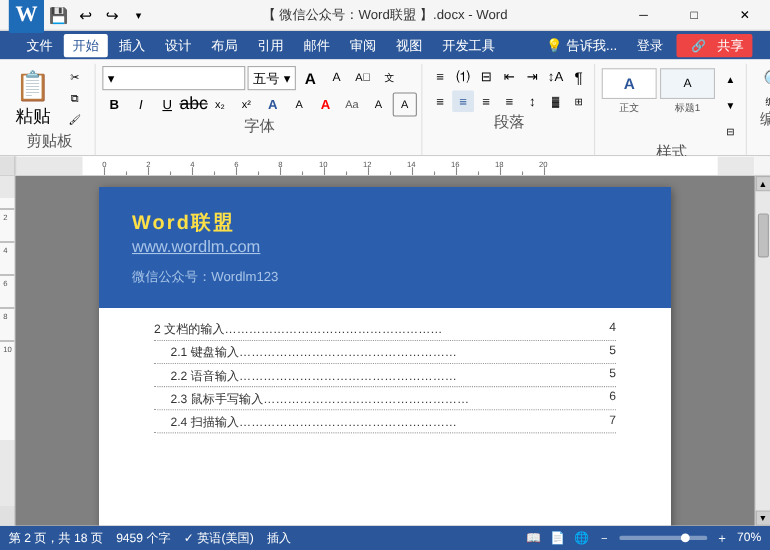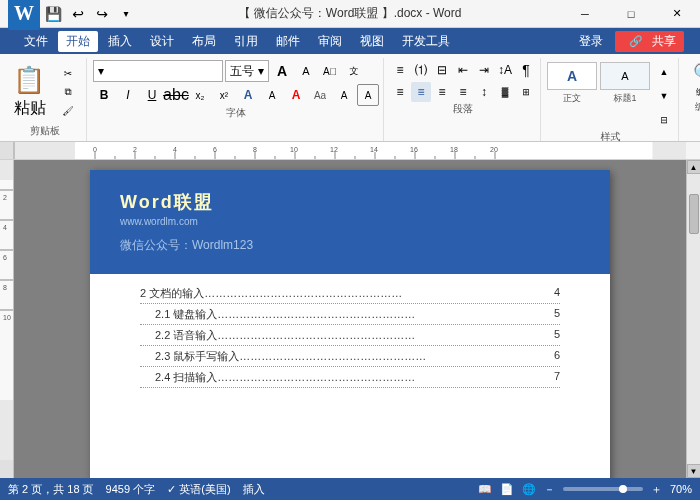--- a/index.html
+++ b/index.html
@@ -280,29 +280,30 @@
     }
 
     
     .doc-banner {
       background: #2b5fad;
       width: 100%;
       padding: 20px 30px;
       position: relative;
     }
     .banner-title {
-      color: #fef9c3;
+      color: #fde047;
       font-size: 18px;
       font-weight: bold;
       letter-spacing: 2px;
     }
     .banner-subtitle {
       color: #a8c4e8;
-      font-size: 10px;
+      font-size: 15px;
       margin-top: 2px;
+      text-decoration: underline;
     }
     .banner-main-text {
       color: white;
       font-size: 32px;
       font-weight: bold;
       text-align: center;
       padding: 30px 0;
       letter-spacing: 4px;
     }
     .banner-wechat {
@@ -380,21 +381,21 @@
     
     .icon-row { display: flex; align-items: center; gap: 1px; }
     .icon-btn {
       width: 20px; height: 20px;
       display: flex; align-items: center; justify-content: center;
       cursor: pointer; font-size: 12px; border: 1px solid transparent; border-radius: 2px;
     }
 
     
     .ribbon-tab-label {
-      font-size: 10px; color: #555; text-align: center; padding-bottom: 1px;
+      font-size: 14px; color: #555; text-align: center; padding-bottom: 1px;
     }
   </style>
 </head>
 <body>
 
 <div class="title-bar">
   <div class="title-bar-left">
     <div class="word-logo">W</div>
     <div class="tb-icon save-icon">💾</div>
     <div class="tb-icon">↩</div>
@@ -414,20 +415,21 @@
   <div class="menu-item active">开始</div>
   <div class="menu-item">插入</div>
   <div class="menu-item">设计</div>
   <div class="menu-item">布局</div>
   <div class="menu-item">引用</div>
   <div class="menu-item">邮件</div>
   <div class="menu-item">审阅</div>
   <div class="menu-item">视图</div>
   <div class="menu-item">开发工具</div>
   <div class="menu-bar-right">
+    <span>💡 告诉我...</span>
     <span>登录</span>
     <span style="background: #ef4444; padding: 2px 8px; border-radius:2px;">
       <span style="font-size:11px;">🔗</span> 共享
     </span>
   </div>
 </div>
 
 <div class="ribbon">
 
   <div class="ribbon-group">

